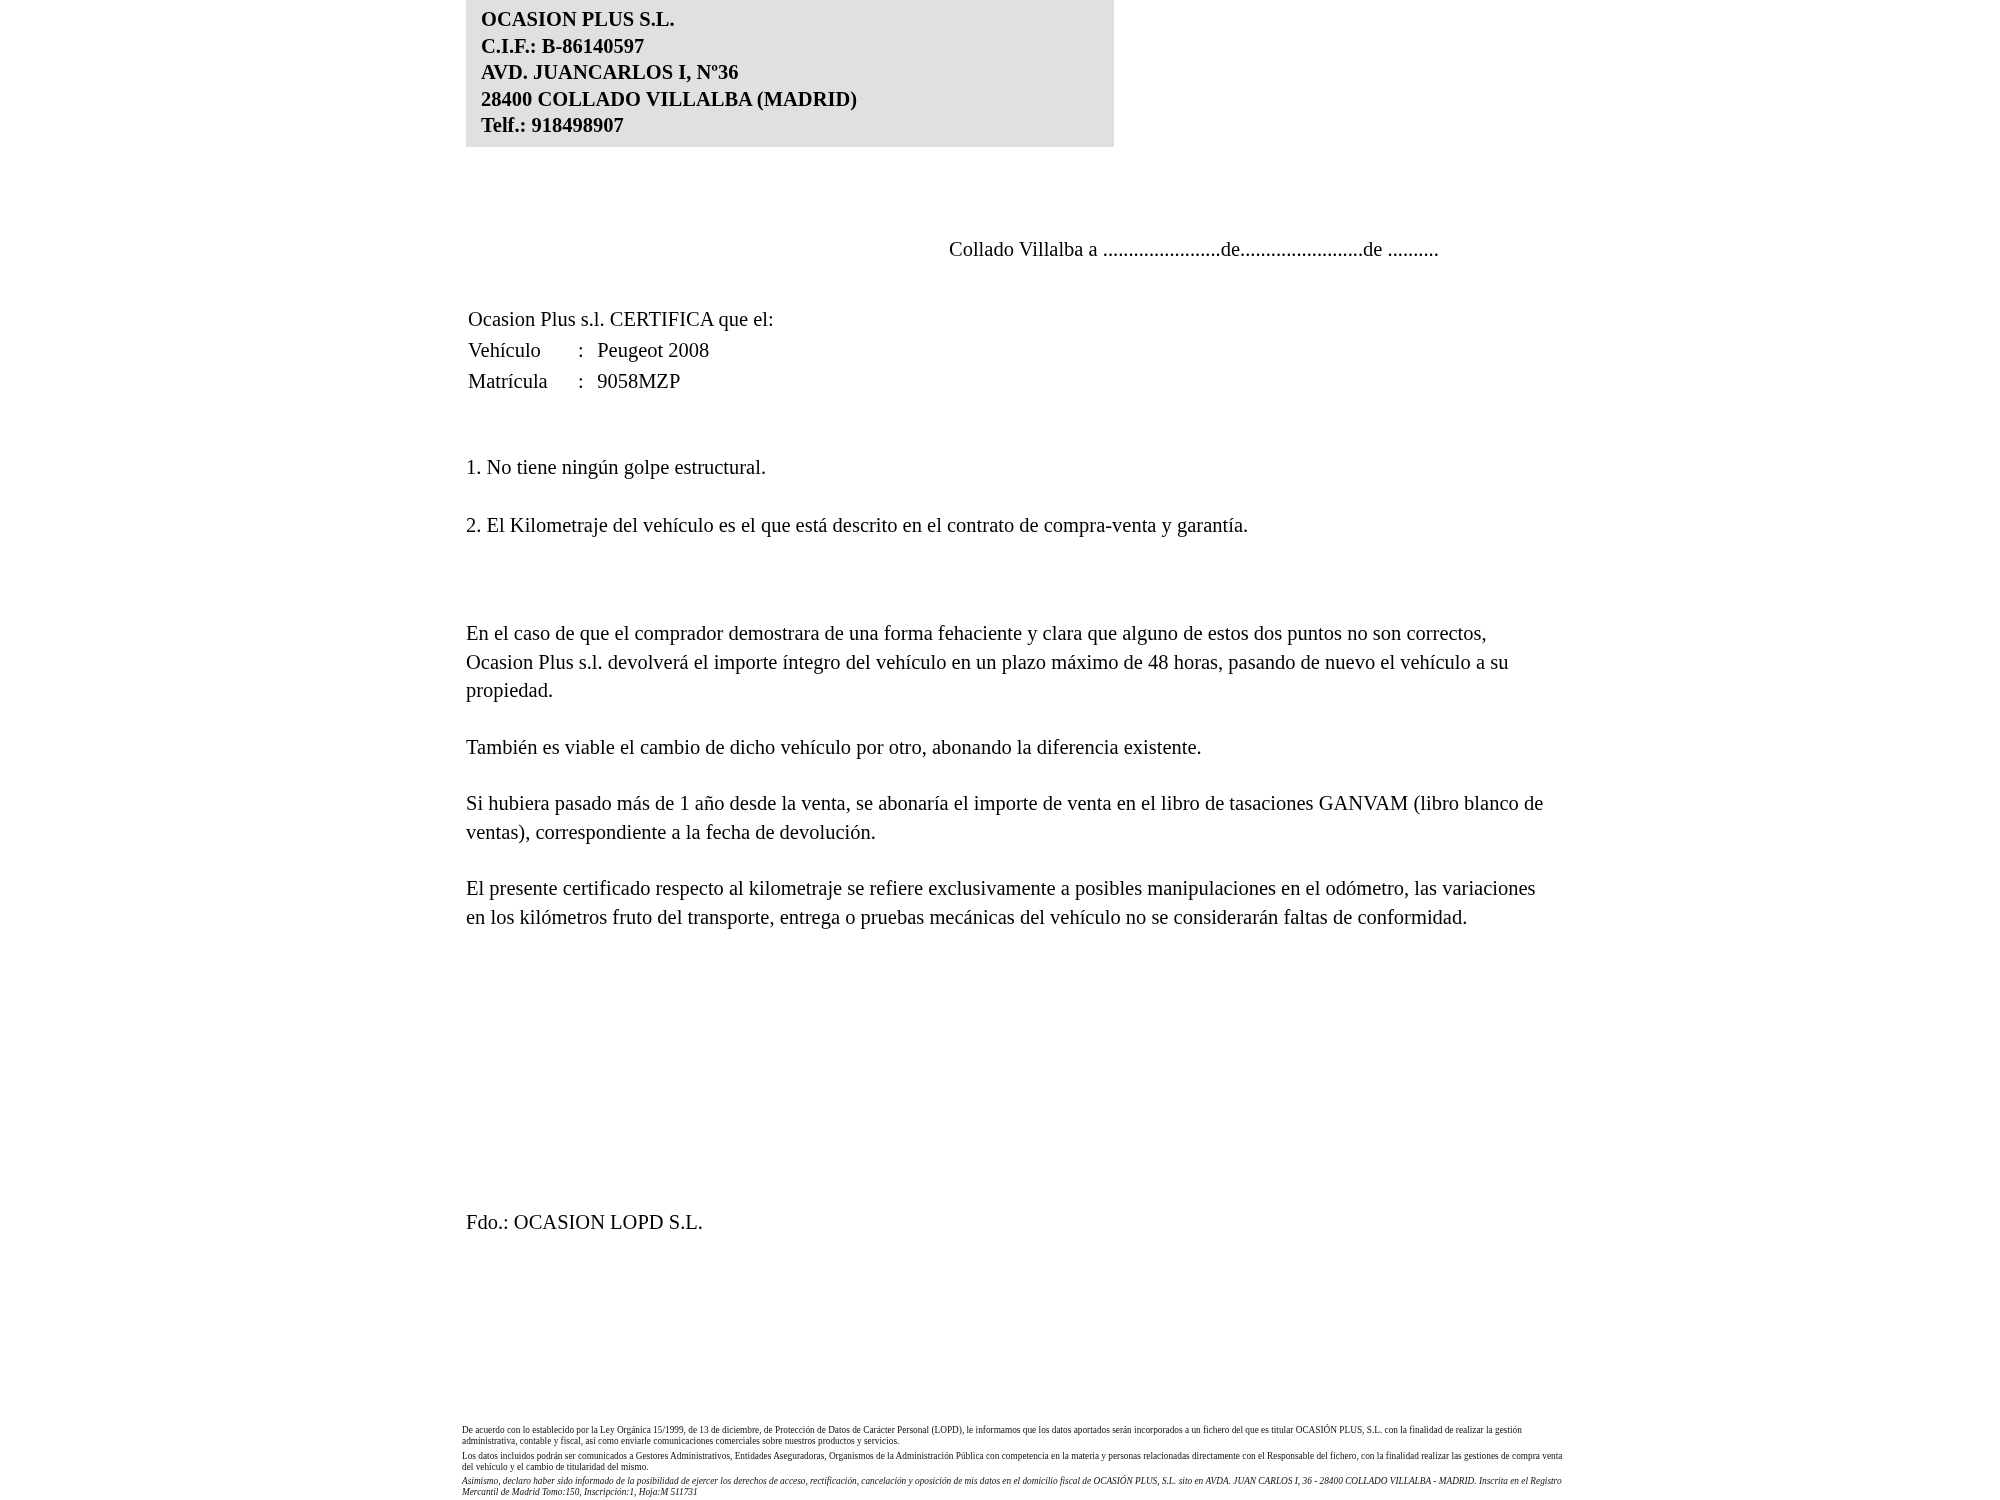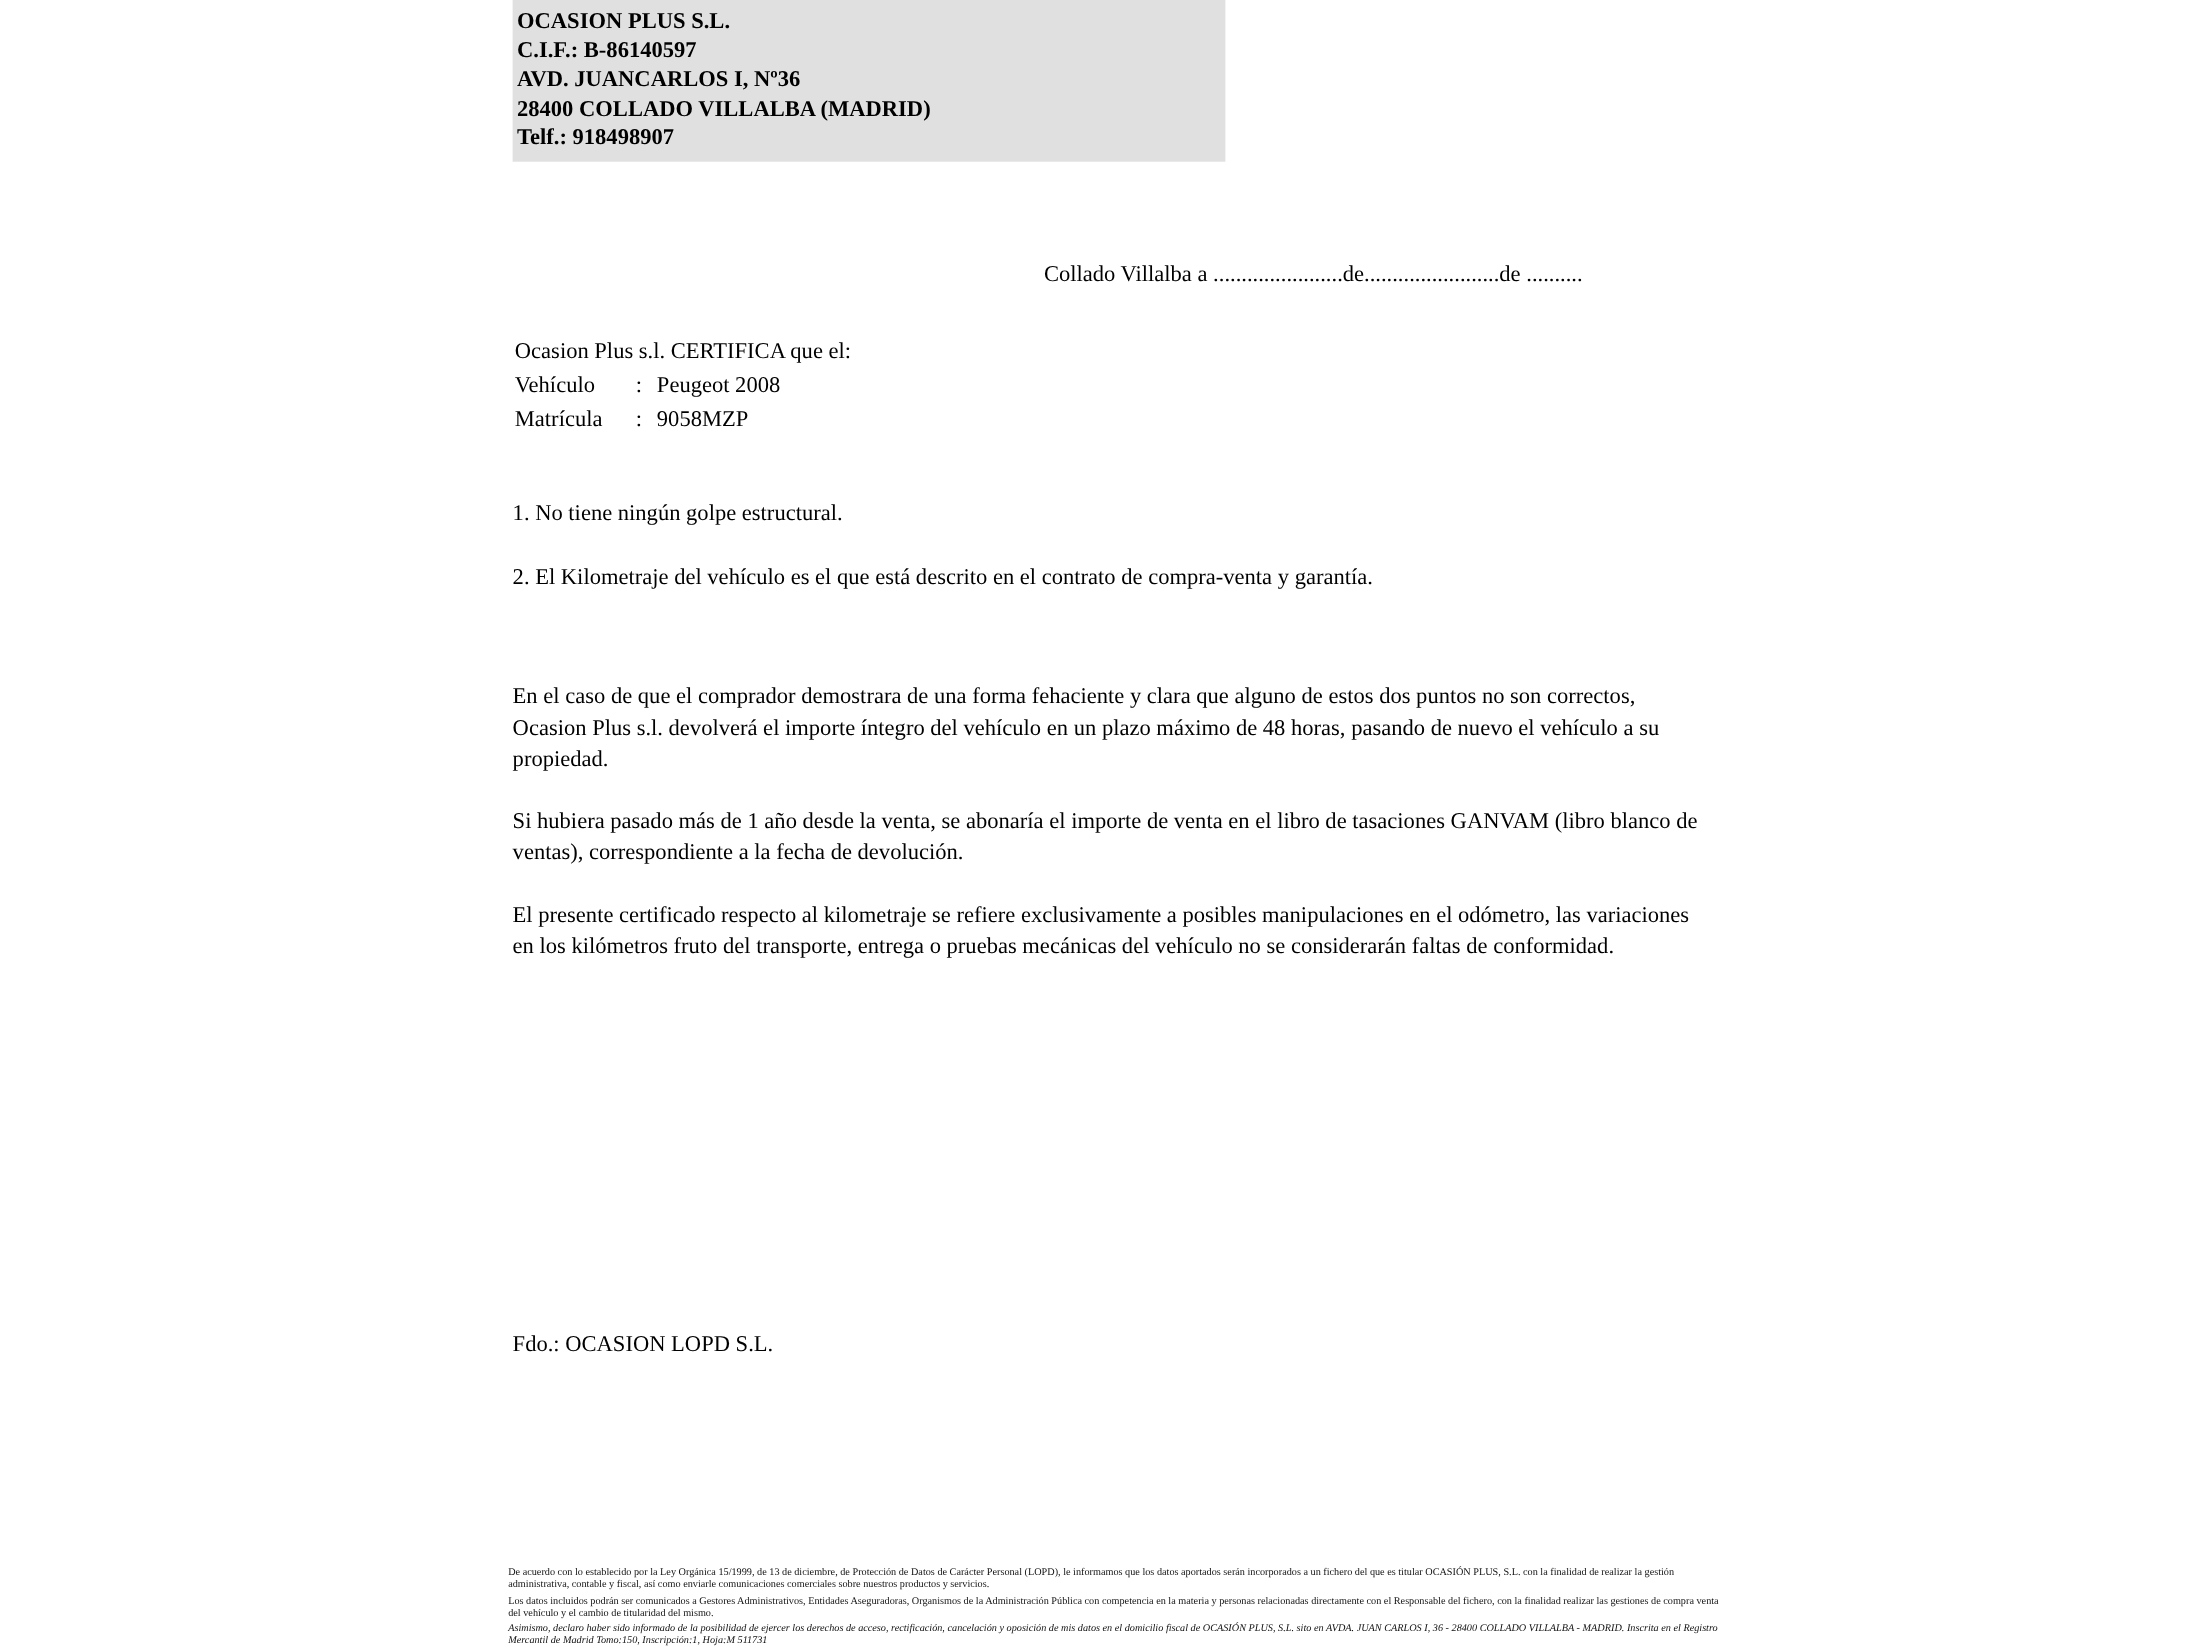--- a/index.html
+++ b/index.html
@@ -25,21 +25,21 @@
     background: #ffffff;
   }
 
   
   .letterhead {
     position: absolute;
     left: 466px;
     top: 0px;
     width: 648px;
     background: #e0e0e0;
-    padding: 6px 0 8px 0;
+    padding: 6px 0 8px 11px;
     box-sizing: border-box;
   }
   .letterhead .lh-line {
     font-weight: bold;
     font-size: 20.5px;
     line-height: 26.5px;
     padding-left: 4px;
     white-space: nowrap;
   }
 
@@ -154,20 +154,21 @@
     </div>
   </div>
 
   <div class="points">
     <p>1. No tiene ningún golpe estructural.</p>
     <p>2. El Kilometraje del vehículo es el que está descrito en el contrato de compra-venta y garantía.</p>
   </div>
 
   <div class="body-text">
     <p>En el caso de que el comprador demostrara de una forma fehaciente y clara que alguno de estos dos puntos no son correctos, Ocasion Plus s.l. devolverá el importe íntegro del vehículo en un plazo máximo de 48 horas, pasando de nuevo el vehículo a su propiedad.</p>
+    <p>También es viable el cambio de dicho vehículo por otro, abonando la diferencia existente.</p>
     <p>Si hubiera pasado más de 1 año desde la venta, se abonaría el importe de venta en el libro de tasaciones GANVAM (libro blanco de ventas), correspondiente a la fecha de devolución.</p>
     <p>El presente certificado respecto al kilometraje se refiere exclusivamente a posibles manipulaciones en el odómetro, las variaciones en los kilómetros fruto del transporte, entrega o pruebas mecánicas del vehículo no se considerarán faltas de conformidad.</p>
   </div>
 
   <div class="signature">Fdo.: OCASION LOPD S.L.</div>
 
   <div class="legal">
     <p>De acuerdo con lo establecido por la Ley Orgánica 15/1999, de 13 de diciembre, de Protección de Datos de Carácter Personal (LOPD), le informamos que los datos aportados serán incorporados a un fichero del que es titular OCASIÓN PLUS, S.L. con la finalidad de realizar la gestión administrativa, contable y fiscal, así como enviarle comunicaciones comerciales sobre nuestros productos y servicios.</p>
     <p>Los datos incluidos podrán ser comunicados a Gestores Administrativos, Entidades Aseguradoras, Organismos de la Administración Pública con competencia en la materia y personas relacionadas directamente con el Responsable del fichero, con la finalidad realizar las gestiones de compra venta del vehículo y el cambio de titularidad del mismo.</p>
     <p>Asimismo, declaro haber sido informado de la posibilidad de ejercer los derechos de acceso, rectificación, cancelación y oposición de mis datos en el domicilio fiscal de OCASIÓN PLUS, S.L. sito en AVDA. JUAN CARLOS I, 36 - 28400 COLLADO VILLALBA - MADRID. Inscrita en el Registro Mercantil de Madrid Tomo:150, Inscripción:1, Hoja:M 511731</p>

